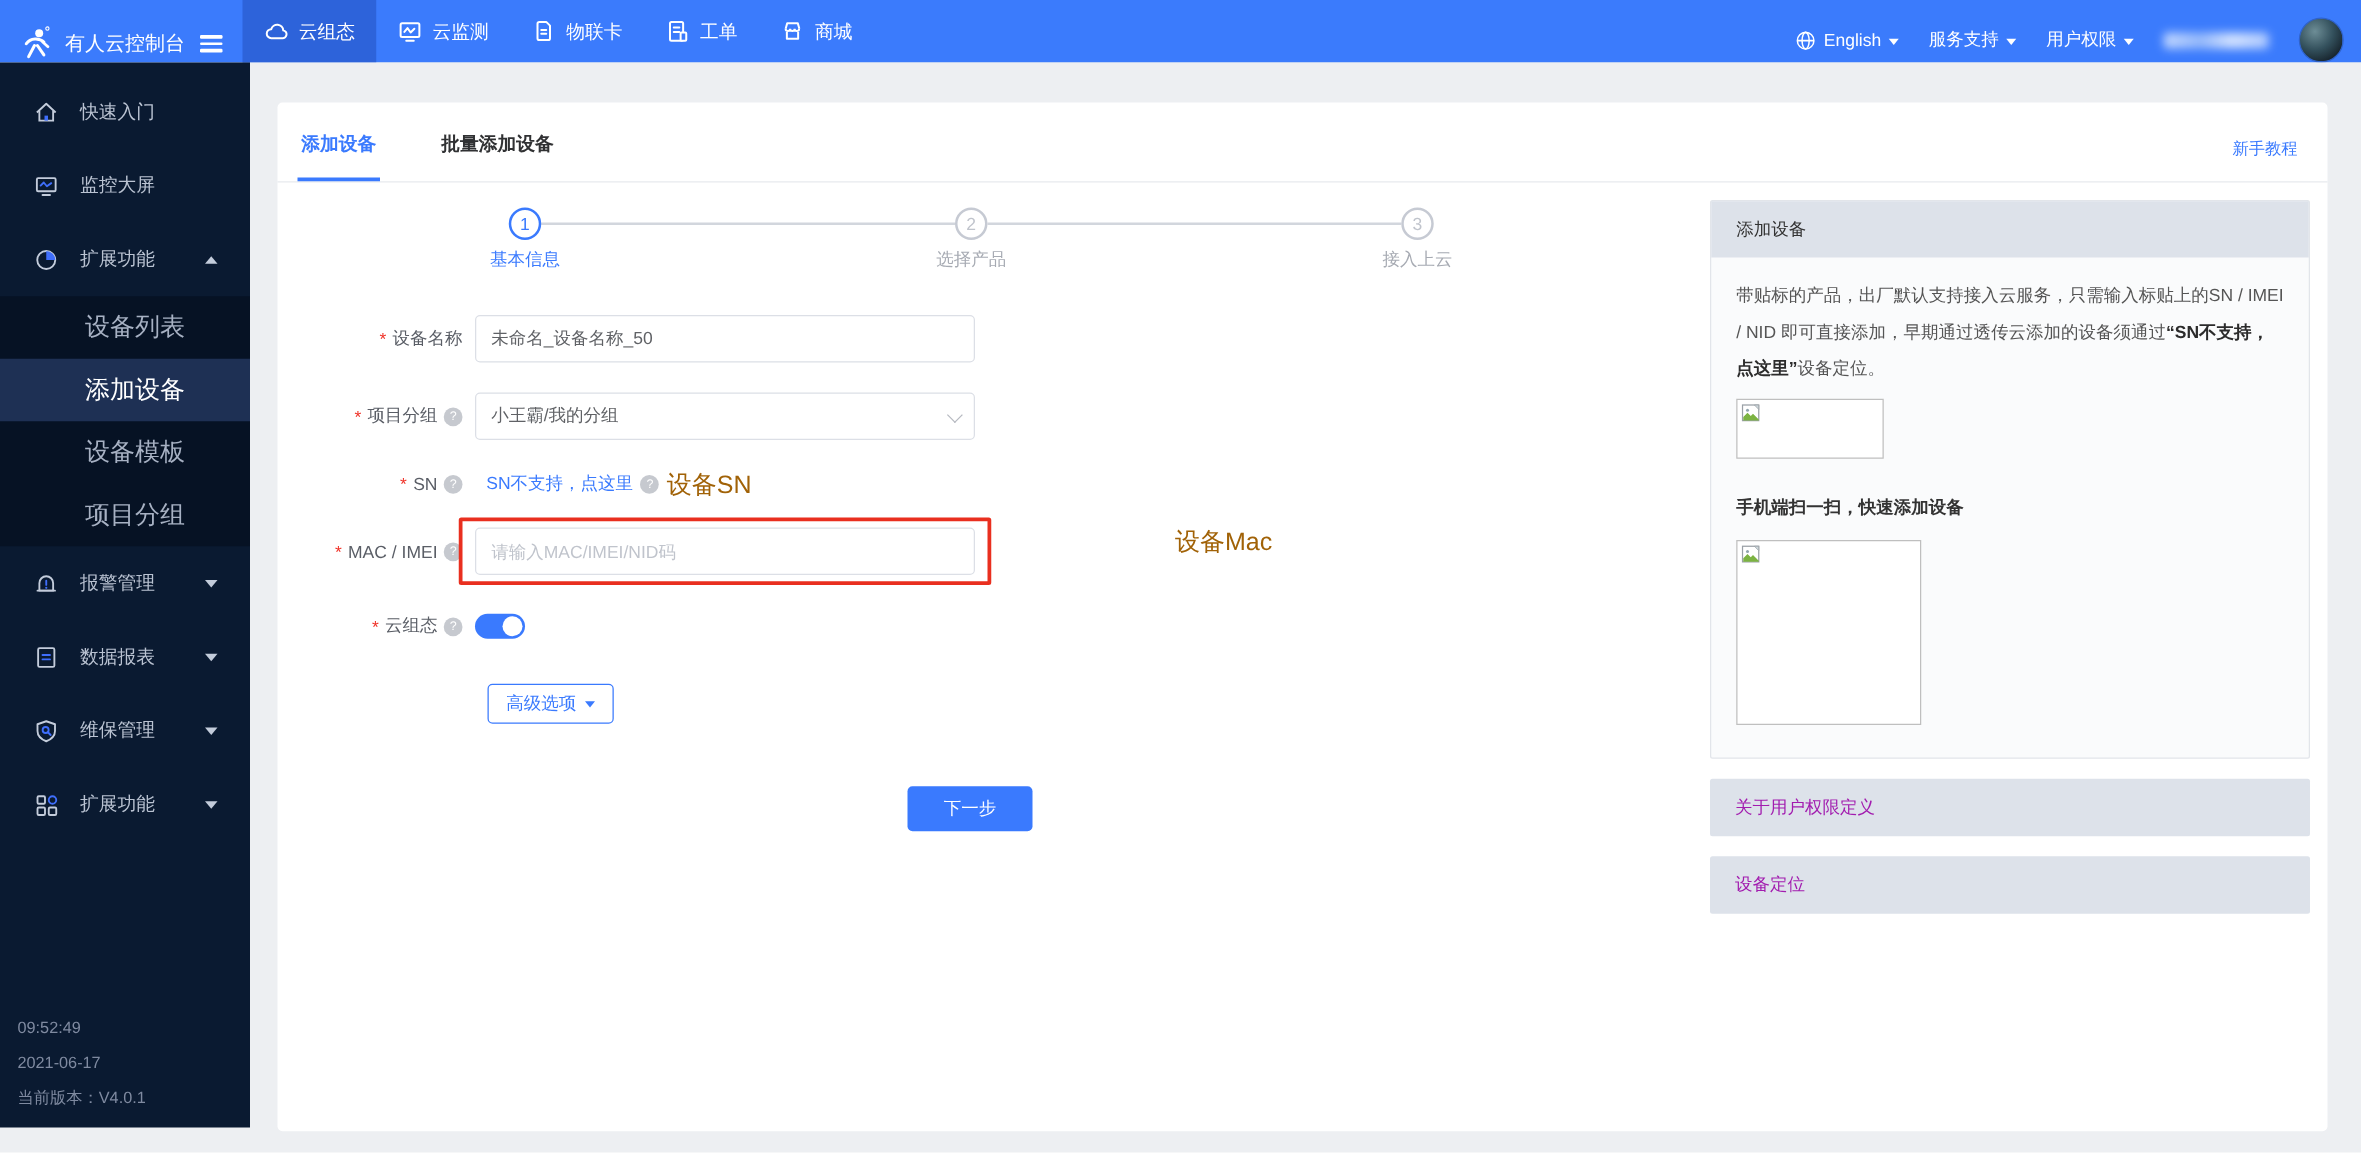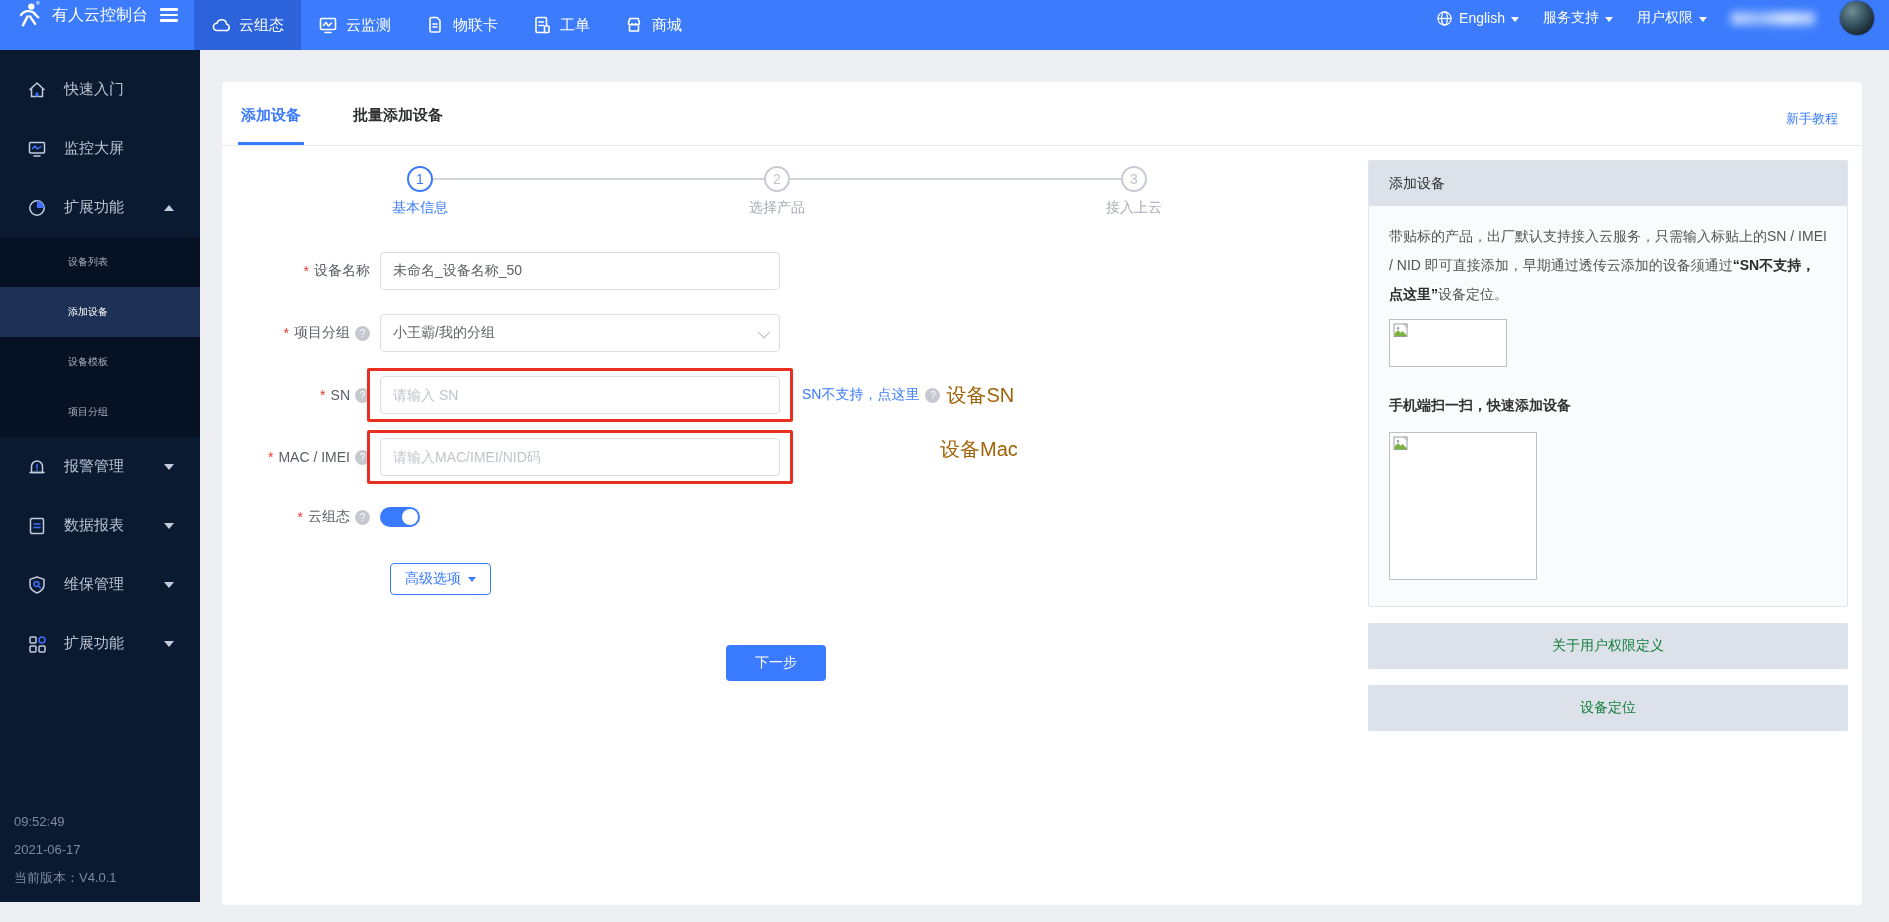--- a/index.html
+++ b/index.html
@@ -1,20 +1,20 @@
 <!DOCTYPE html>
 <html><head>
 <meta charset="utf-8">
 <style>
   * { margin:0; padding:0; box-sizing:border-box; }
   html,body { width:1889px; height:922px; }
   body { font-family:"Liberation Sans","DejaVu Sans",sans-serif; background:#edeff2; overflow:hidden; }
 
   
-  .topbar { height:50px; background:#3b7bfc; display:flex; align-items:flex-start; color:#fff; }
+  .topbar { height:50px; background:#3b7bfc; display:flex; align-items:flex-end; color:#fff; }
   .brand { display:flex; align-items:center; padding:0 16px 0 14px; min-width:181px; }
   .brand-title { font-size:16px; margin:0 12px 0 8px; white-space:nowrap; }
   .hamburger { display:flex; flex-direction:column; gap:3px; cursor:pointer; }
   .hamburger i { display:block; width:18px; height:2.5px; background:#fff; border-radius:1px; }
   .nav-tabs { display:flex; height:50px; }
   .nav-tab { display:flex; align-items:center; gap:8px; padding:0 17px; font-size:15px; cursor:pointer; white-space:nowrap; }
   .nav-tab.active { background:#2d63da; }
   .topbar-right { margin-left:auto; display:flex; align-items:center; gap:24px; padding-right:14px; font-size:14px; }
   .tr-item { display:flex; align-items:center; gap:6px; cursor:pointer; white-space:nowrap; }
   .caret-dn { width:0; height:0; border-left:4px solid transparent; border-right:4px solid transparent; border-top:5px solid #fff; margin-top:2px; }
@@ -27,21 +27,21 @@
   .shell { display:flex; height:852px; }
 
   
   .sidebar { width:200px; background:#0a1a31; position:relative; flex:none; padding-top:10px; color:#bac3d2; }
   .side-item { height:59px; display:flex; align-items:center; padding-left:26px; font-size:15px; cursor:pointer; position:relative; }
   .si-icon { width:22px; height:22px; margin-right:16px; flex:none; color:#c3ccdb; }
   .arr { position:absolute; right:26px; width:0; height:0; border-left:5px solid transparent; border-right:5px solid transparent; }
   .arr.up { border-bottom:6px solid #c3ccdb; }
   .arr.down { border-top:6px solid #c3ccdb; }
   .side-sub { background:#061224; }
-  .side-sub-item { height:50px; line-height:50px; padding-left:68px; font-size:10px; color:#a7b1c3; cursor:pointer; }
+  .side-sub-item { height:50px; line-height:50px; padding-left:68px; font-size:20px; color:#a7b1c3; cursor:pointer; }
   .side-sub-item.active { background:#1e3054; color:#fff; }
   .side-footer { position:absolute; left:14px; bottom:10px; font-size:13px; line-height:28px; color:#7f8aa0; }
 
   
   .main { flex:1; background:#edeff2; padding:32px 27px 17px 22px; }
   .card { background:#fff; border-radius:4px; height:823px; display:flex; flex-direction:column; position:relative; }
   .card-tabs { height:64px; border-bottom:1px solid #e8eaee; display:flex; align-items:flex-end; padding:0 22px 0 16px; position:relative; flex:none; }
   .ctab { margin-right:46px; padding:0 3px 20px; font-size:15px; font-weight:bold; color:#303133; position:relative; cursor:pointer; }
   .ctab.active { color:#3a7afe; }
   .ctab.active::after { content:""; position:absolute; left:0; right:0; bottom:0; height:3px; background:#3a7afe; }
@@ -92,21 +92,21 @@
   .help-col { width:480px; flex:none; margin-left:auto; margin-right:14px; padding-top:14px; }
   .help-panel { border:1px solid #e2e5ea; border-radius:2px; background:#fafbfc; }
   .help-header { height:45px; background:#dde2ea; display:flex; align-items:center; padding:0 20px; font-size:14px; color:#333; }
   .help-body { padding:16px 20px 26px; font-size:14px; color:#555; line-height:29px; }
   .help-body b { color:#2b2b2b; }
   .sub-title { font-weight:bold; color:#333; margin-top:16px; font-size:14px; }
   .img-box { border:1px solid #bfbfbf; background:#fff; margin-top:10px; padding:3px; }
   .img-box.small { width:118px; height:48px; }
   .img-box.large { width:148px; height:148px; margin-top:12px; }
   .help-bar { height:46px; background:#dde2ea; border-radius:2px; margin-top:16px; display:flex; align-items:center;
-    padding:0 20px; font-size:14px; color:#15803d; cursor:pointer;justify-content:center; }
+    padding:0 20px; font-size:14px; color:#a21caf; cursor:pointer; }
 
   svg { display:block; }
 </style>
 </head>
 <body>
 
 <header class="topbar">
   <div class="brand">
     <span>
       <svg width="30" height="30" viewBox="0 0 32 32" fill="none">
@@ -351,23 +351,20 @@
                 <span class="chev"></span>
               </div>
             </div>
 
             <div class="form-row" style="margin-bottom:8px;">
               <div class="form-label">
                 <span class="req">*</span>
                 <span>SN</span>
                 <span class="qicon"></span>
               </div>
-              <span class="red-box">
-                <input class="text-input" type="text" placeholder="请输入 SN" style="">
-              </span>
               <span class="hint-link">SN不支持，点这里</span>
               <span class="qicon sn-note"></span>
               <span class="annotation" style="margin-left:6px;">设备SN</span>
             </div>
 
             <div class="form-row" style="margin-bottom:14px;">
               <div class="form-label">
                 <span class="req">*</span>
                 <span>MAC / IMEI</span>
                 <span class="qicon"></span>

